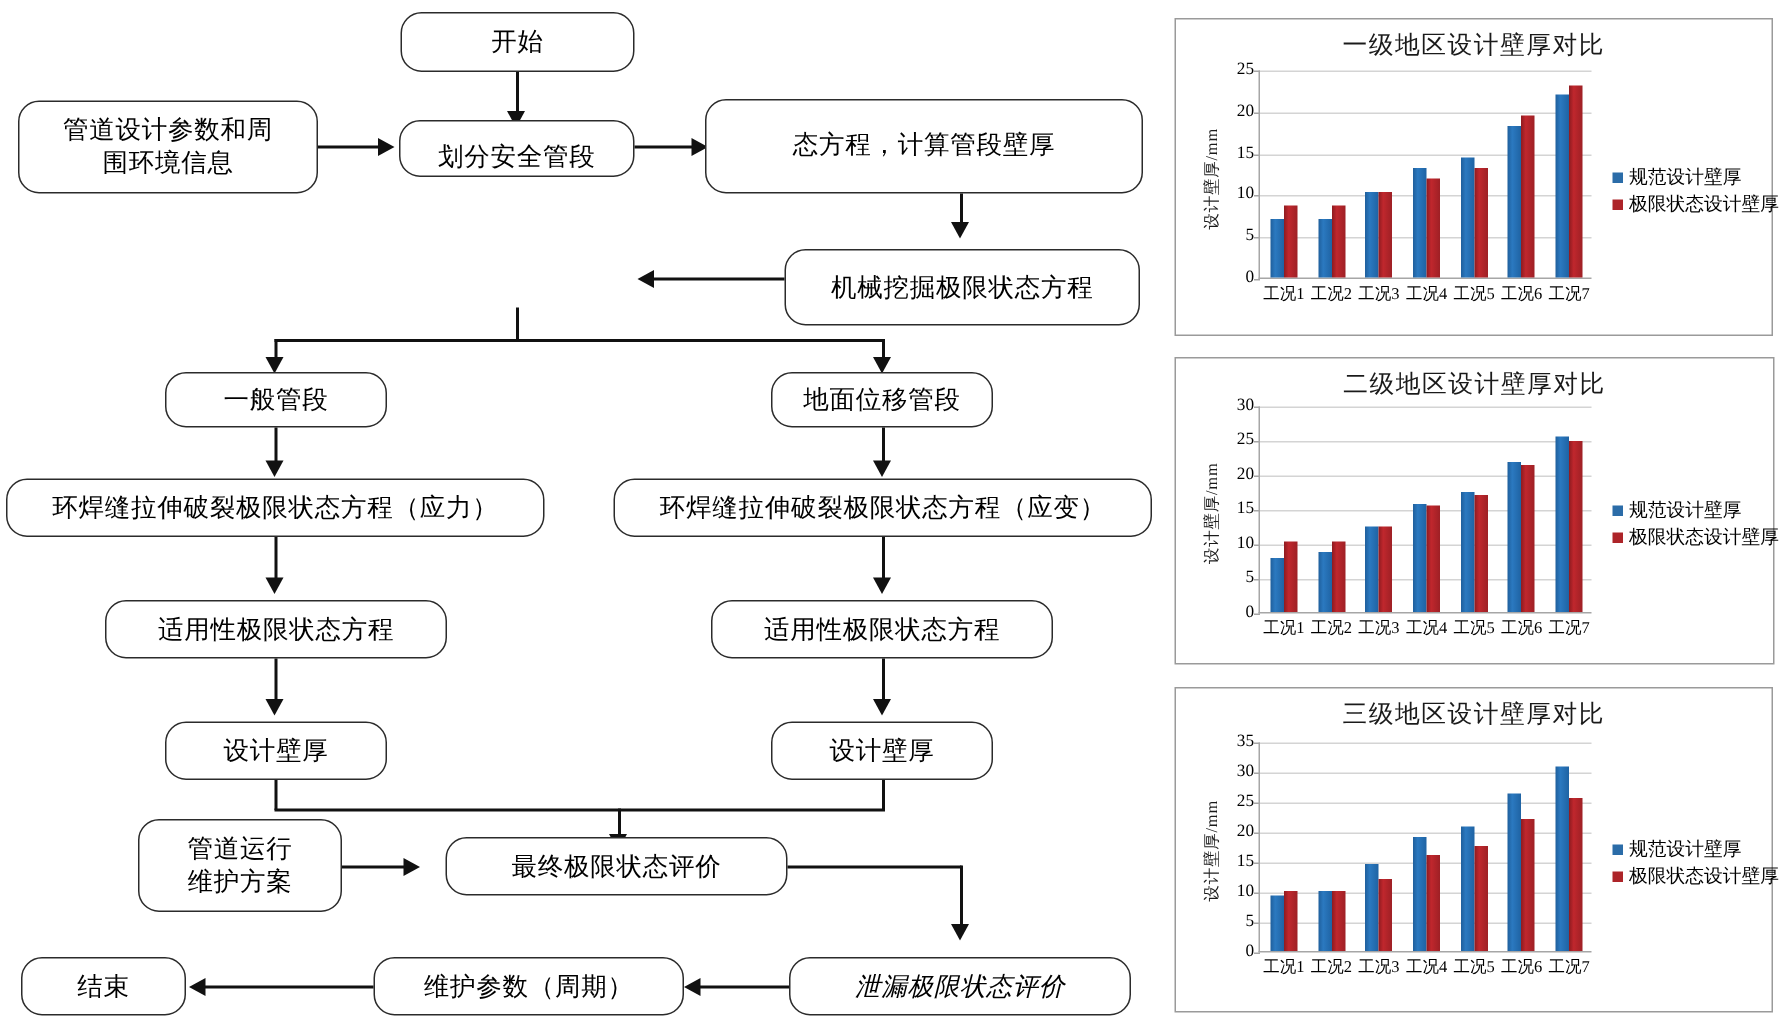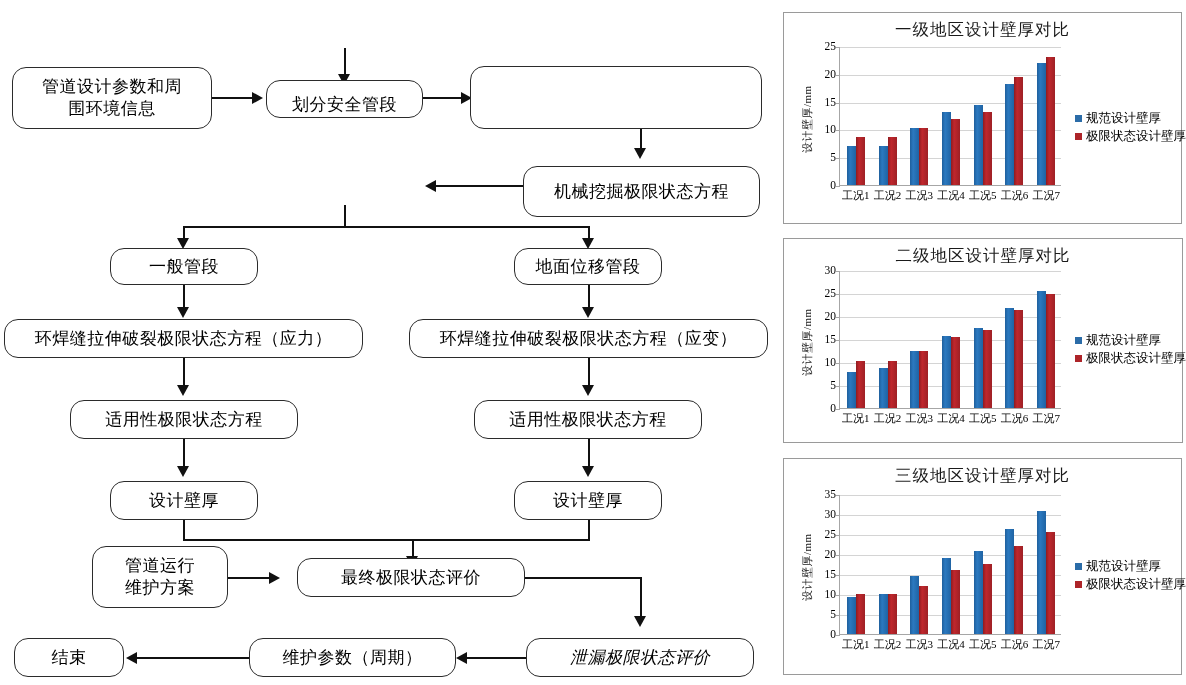--- a/index.html
+++ b/index.html
@@ -56,37 +56,41 @@
   .legend .row{display:flex;align-items:center;gap:4px;}
   .legend .sw{width:7px;height:7px;display:inline-block;}
   .sw.s0{background:#2b6ca8;}
   .sw.s1{background:#ad2429;}
 </style>
 </head>
 <body>
 
 <div id="flowchart">
 
+  <div class="node" style="left:267px;top:8px;width:156px;height:40px;">
+    <span>开始</span>
+  </div>
   <div class="ln v" style="left:344px;top:48px;height:30px;"></div>
   <div class="arw down" style="left:338px;top:74px;"></div>
 
   <div class="node two-line" style="left:12px;top:67px;width:200px;height:62px;flex-direction:column;">
     <span>管道设计参数和周</span>
     <span>围环境信息</span>
   </div>
   <div class="ln h" style="left:212px;top:97px;width:44px;"></div>
   <div class="arw right" style="left:252px;top:92px;"></div>
 
   <div class="node" style="left:266px;top:80px;width:157px;height:38px;align-items:flex-end;">
     <span>划分安全管段</span>
   </div>
   <div class="ln h" style="left:423px;top:97px;width:42px;"></div>
   <div class="arw right" style="left:461px;top:92px;"></div>
 
   <div class="node two-line" style="left:470px;top:66px;width:292px;height:63px;flex-direction:column;">
+    <span>态方程，计算管段壁厚</span>
   </div>
   <div class="ln v" style="left:640px;top:129px;height:24px;"></div>
   <div class="arw down" style="left:634px;top:148px;"></div>
 
   <div class="node" style="left:523px;top:166px;width:237px;height:51px;">
     <span>机械挖掘极限状态方程</span>
   </div>
   <div class="ln h" style="left:432px;top:185px;width:91px;"></div>
   <div class="arw left" style="left:425px;top:180px;"></div>
 

